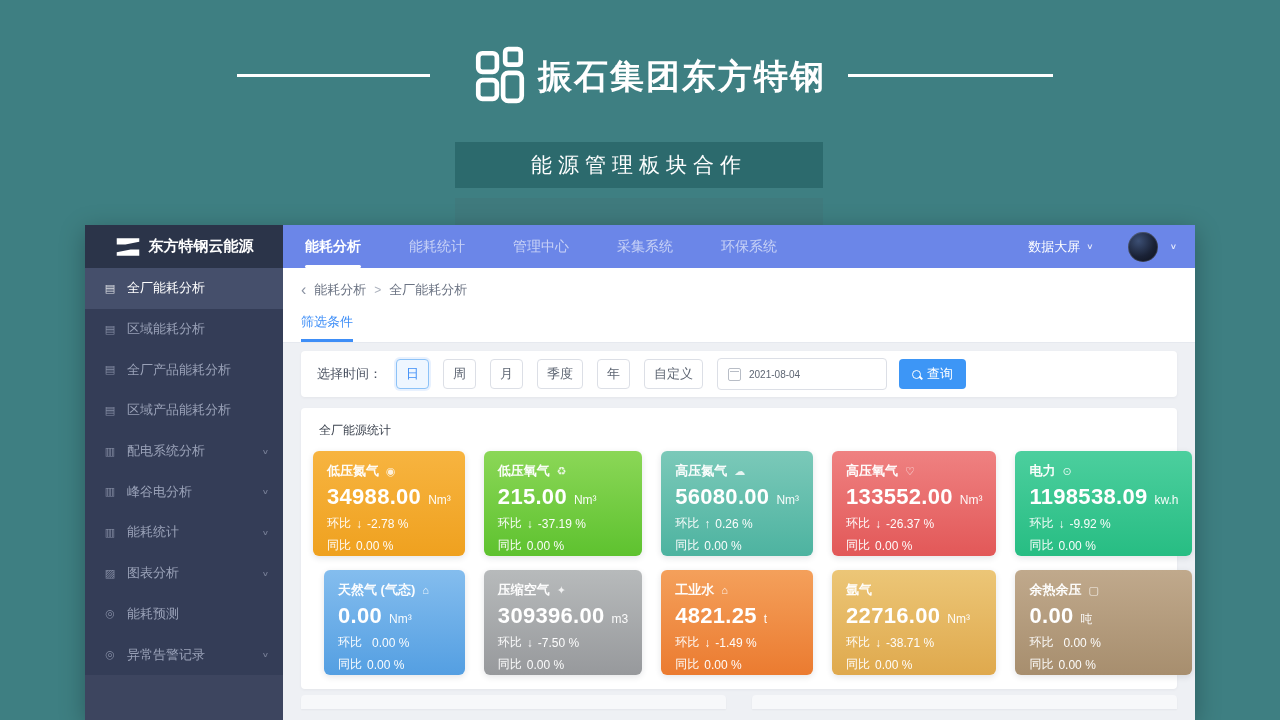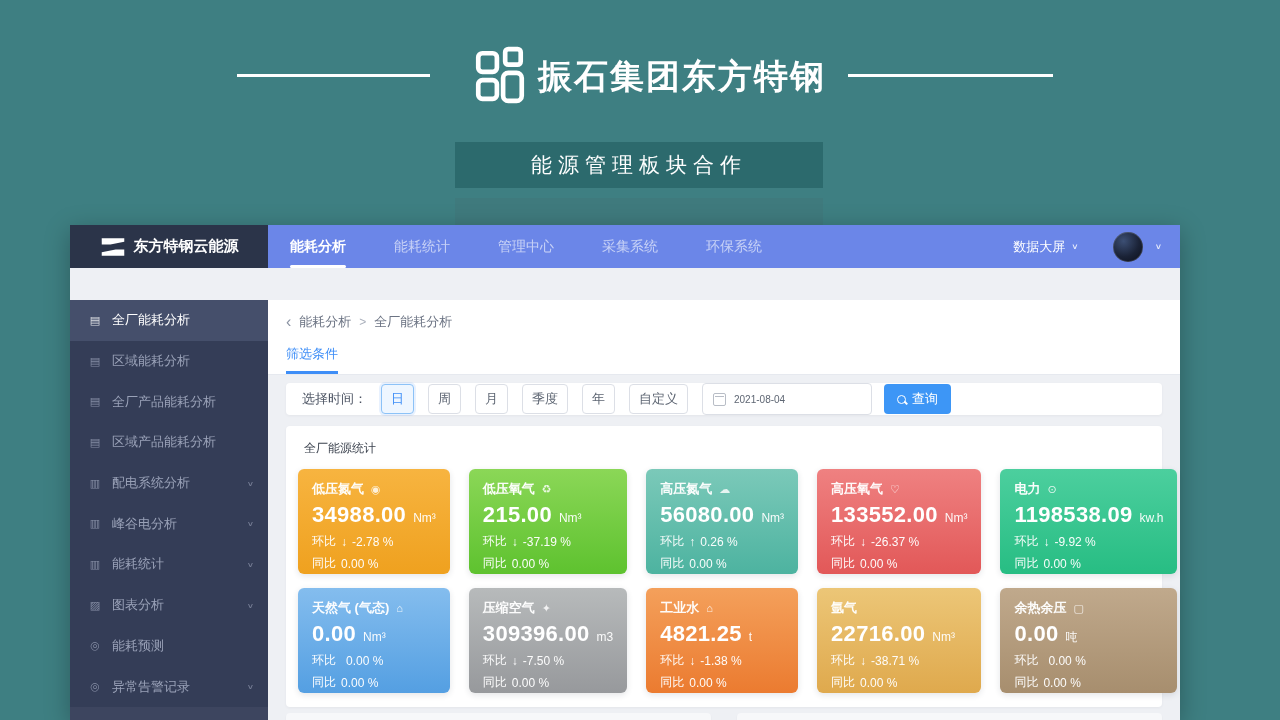--- a/index.html
+++ b/index.html
@@ -10,21 +10,21 @@
   
   .deco-line { position:absolute; height:3px; background:#fff; top:74px; }
   .deco-line.left { left:237px; width:193px; }
   .deco-line.right { left:848px; width:205px; }
   .banner-logo { position:absolute; left:474px; top:46px; }
   .banner-title { position:absolute; left:538px; top:54px; color:#ffffff; font-size:34px; font-weight:bold; letter-spacing:2px; white-space:nowrap;font-family:Liberation Mono, monospace; }
   .subtitle-box { position:absolute; left:455px; top:142px; width:368px; height:46px; background:#2c6a6d; display:flex; align-items:center; justify-content:center; color:#fdfefe; font-size:21px; letter-spacing:6px; }
   .ghost-box { position:absolute; left:455px; top:198px; width:368px; height:27px; background:#3f7a7d; }
 
   
-  .dashboard { position:absolute; left:70px; top:225px; width:1110px; height:495px; background:#eef0f4; box-shadow:0 6px 24px rgba(0,0,0,.28); display:flex; flex-direction:column;gap:32px; }
+  .dashboard { position:absolute; left:85px; top:225px; width:1110px; height:495px; background:#eef0f4; box-shadow:0 6px 24px rgba(0,0,0,.28); display:flex; flex-direction:column; }
   .dash-header { height:43px; display:flex; align-items:stretch; flex:0 0 43px; }
   .brand { width:198px; background:#2b3449; display:flex; align-items:center; justify-content:center; gap:8px; color:#fff; font-size:15px; font-weight:bold; }
   .header-main { flex:1; background:#6b86e8; display:flex; align-items:center; padding:0 18px 0 22px; }
   .nav-item { position:relative; height:43px; display:flex; align-items:center; padding:0 0; margin-right:48px; color:rgba(255,255,255,.62); font-size:14px; cursor:pointer; white-space:nowrap; }
   .nav-item.active { color:#fff; font-weight:bold; }
   .nav-item.active::after { content:""; position:absolute; left:50%; transform:translateX(-50%); bottom:0; width:56px; height:3px; background:#fff; border-radius:2px; }
   .header-spacer { flex:1; }
   .screen-link { color:#fff; font-size:13px; display:flex; align-items:center; gap:6px; margin-right:34px; cursor:pointer; white-space:nowrap; }
   .chev { font-size:10px; color:rgba(255,255,255,.85); transform:scaleY(.8); }
   .avatar { width:30px; height:30px; border-radius:50%; background:radial-gradient(circle at 35% 30%, #3c4f74 0%, #1a2236 55%, #0b0e18 100%); box-shadow:inset 0 0 0 1px rgba(255,255,255,.15); margin-right:12px; cursor:pointer; }
@@ -326,21 +326,21 @@
                   <span>环比</span>
                   <span class="arrow">↓</span>
                   <span>-9.92 %</span>
                 </div>
               <div class="card-ratio">
                   <span>同比</span>
                   <span>0.00 %</span>
                 </div>
             </div>
 
-            <div class="card" style="background: linear-gradient(rgb(132, 189, 238), rgb(84, 159, 226));">
+            <div class="card" style="background: linear-gradient(rgb(132, 189, 238), rgb(84, 159, 226)); margin-left: 11px;">
               <div class="card-title-row">
                   <span>天然气 (气态)</span>
                   <span class="card-icon">⌂</span>
                 </div>
               <div class="card-value-row">
                   <span class="card-value">0.00</span>
                   <span class="card-unit">Nm³</span>
                 </div>
               <div class="card-ratio">
                   <span>环比</span>
@@ -378,21 +378,21 @@
                   <span>工业水</span>
                   <span class="card-icon">⌂</span>
                 </div>
               <div class="card-value-row">
                   <span class="card-value">4821.25</span>
                   <span class="card-unit">t</span>
                 </div>
               <div class="card-ratio">
                   <span>环比</span>
                   <span class="arrow">↓</span>
-                  <span>-1.38 %</span>
+                  <span>-1.49 %</span>
                 </div>
               <div class="card-ratio">
                   <span>同比</span>
                   <span>0.00 %</span>
                 </div>
             </div>
 
             <div class="card" style="background: linear-gradient(rgb(236, 198, 119), rgb(223, 169, 77));">
               <div class="card-title-row">
                   <span>氩气</span>

